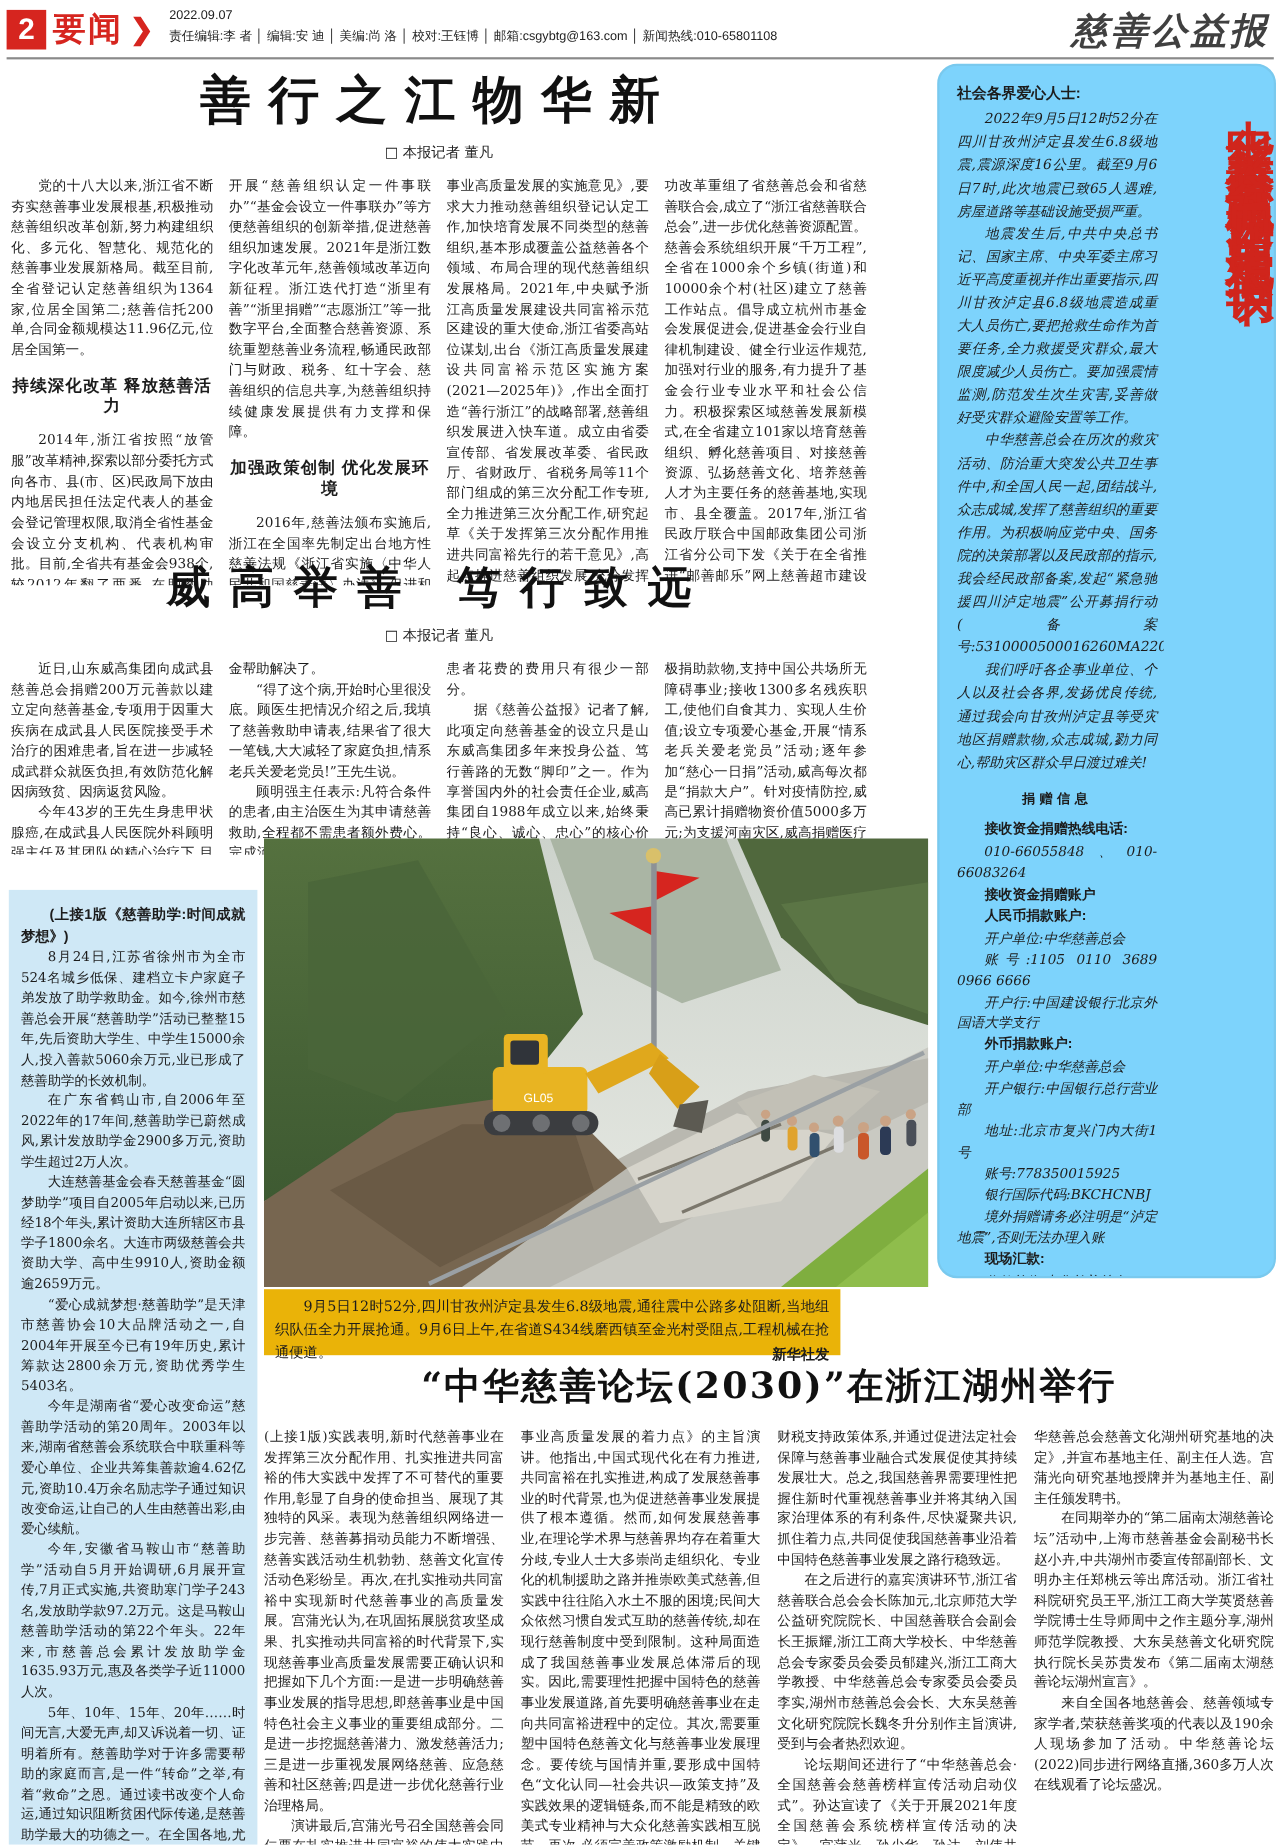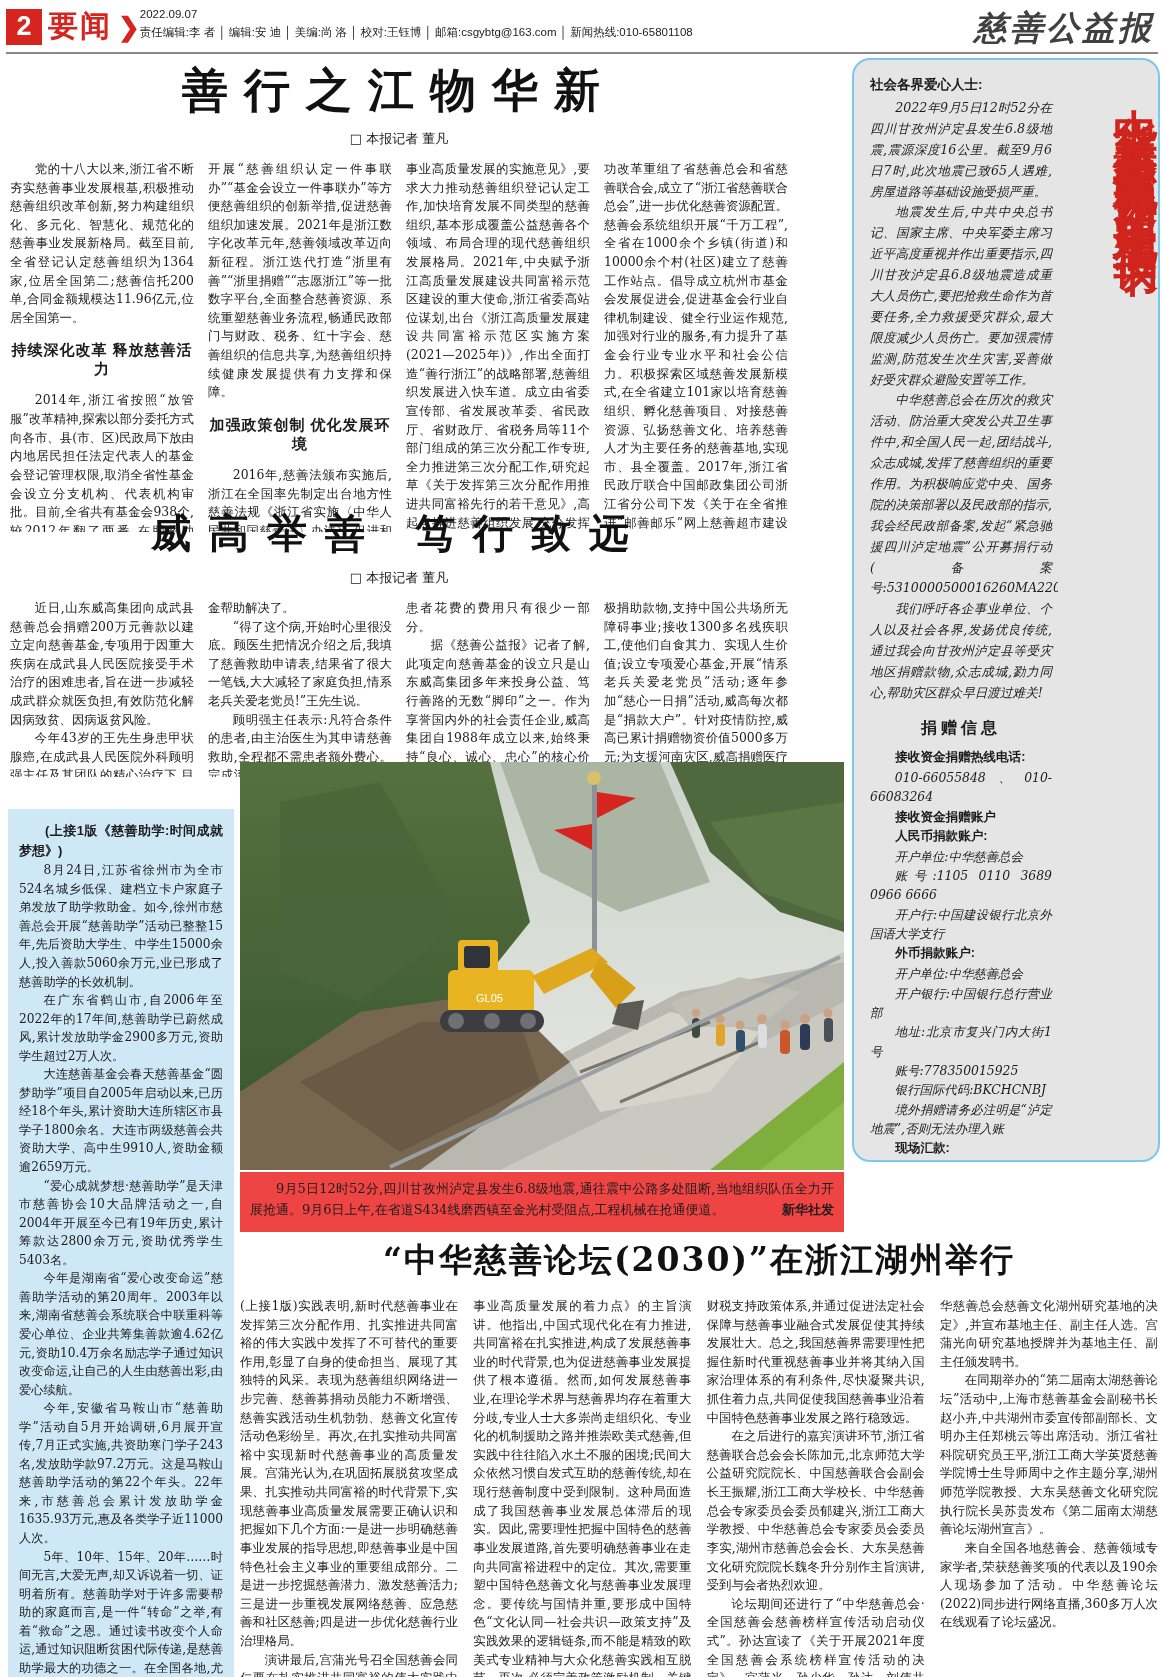--- a/index.html
+++ b/index.html
@@ -9,21 +9,21 @@
   
   .hdr { position:absolute; left:6px; top:6px; width:1152px; height:48px;
          border-bottom:2px solid #8a8a8a; display:flex; align-items:flex-start; }
   .hdr-left { display:flex; align-items:center; gap:6px; }
   .pagenum { width:36px; height:36px; background:#d6251f; color:#fff;
              font-family:"Liberation Sans", sans-serif; font-weight:bold; font-size:27px;
              display:flex; align-items:center; justify-content:center; }
   .section { color:#d6251f; font-family:"Liberation Sans", sans-serif; font-weight:bold;
              font-size:30px; letter-spacing:2px; }
   .arrow { color:#d6251f; font-size:26px; font-weight:bold; line-height:36px; }
-  .hdr-mid { padding-top:2px; }
+  .hdr-mid { margin-left:14px; padding-top:2px; }
   .date { font-size:11.5px; color:#222; font-family:"Liberation Sans", sans-serif; }
   .editors { font-size:11.5px; color:#222; margin-top:5px; font-family:"Liberation Sans", sans-serif; }
   .masthead { margin-left:auto; color:#404040; font-weight:bold; font-style:italic;
               font-size:33px; letter-spacing:3px; padding-right:4px; font-family:"DejaVu Serif", serif; }
 
   
   .para { text-align:justify; text-indent:2em; font-size:12.4px; line-height:1.5; margin:0; }
   .para.cont { text-indent:0; }
   .subhead { font-family:"Liberation Sans", sans-serif; font-weight:bold; font-size:15px;
              text-align:center; margin:14px 0 12px; text-indent:0; letter-spacing:1px; }
@@ -44,35 +44,35 @@
 
   
   .bluebox { position:absolute; left:8px; top:762px; width:226px; height:900px;
              background:#cfe8f6; padding:12px 11px; overflow:hidden;margin-top:47px; }
   .box-lead { font-family:"Liberation Sans", sans-serif; font-weight:bold; font-size:13px;
               line-height:1.55; text-indent:2em; text-align:justify; }
   .bluebox .para { font-size:12.2px; line-height:1.52; }
 
   
   .photo { position:absolute; left:240px; top:762px; width:604px; height:408px; overflow:hidden; }
-  .caption { position:absolute; left:240px; top:1172px; width:604px; height:60px;
-             background:#ef4444; padding:7px 10px 16px; }
+  .caption { position:absolute; left:240px; top:1172px; width:524px; height:60px;
+             background:#eab308; padding:7px 10px 16px; }
   .caption p { font-size:13px; line-height:1.6; text-align:justify; text-indent:2em; }
   .credit { float:right; font-weight:bold; font-family:"Liberation Sans", sans-serif; }
 
   
   .panel { position:absolute; left:852px; top:58px; width:308px; height:1104px;
-           border:2px solid #79c9ee; border-radius:18px; background:#e5e5e5;
+           border:2px solid #79c9ee; border-radius:18px; background:#7dd3fc;
            display:flex; overflow:hidden; }
   .appeal-text { flex:1; padding:16px 6px 8px 16px; overflow:hidden; }
   .salutation { font-family:"Liberation Sans", sans-serif; font-weight:bold; font-size:13.5px;
                 margin-bottom:4px; }
   .appeal-text .para { font-style:italic; font-size:12.6px; line-height:1.66; }
   .donate-head { text-align:center; font-family:"Liberation Sans", sans-serif; font-weight:bold;
-                 font-size:16px; letter-spacing:4px; margin:14px 0 10px; }
+                 font-size:12px; letter-spacing:4px; margin:14px 0 10px; }
   .dlist .para { font-style:italic; font-size:12.4px; line-height:1.56; }
   .dlist .subhead { text-align:left; text-indent:2em; font-size:12.6px; margin:2px 0; letter-spacing:0; }
   .vtitle { width:100px; writing-mode:vertical-rl; text-orientation:upright;
             font-family:"DejaVu Serif", serif; font-weight:bold; color:#d0251c;
             font-size:44px; line-height:1.0; letter-spacing:8px; margin:14px auto 0; }
 
   
   .a3 { position:absolute; left:240px; top:1238px; width:918px; }
   .a3-title { text-align:center; font-weight:bold; font-size:33px; letter-spacing:2px;
               font-family:"DejaVu Serif", serif; color:#111; }

